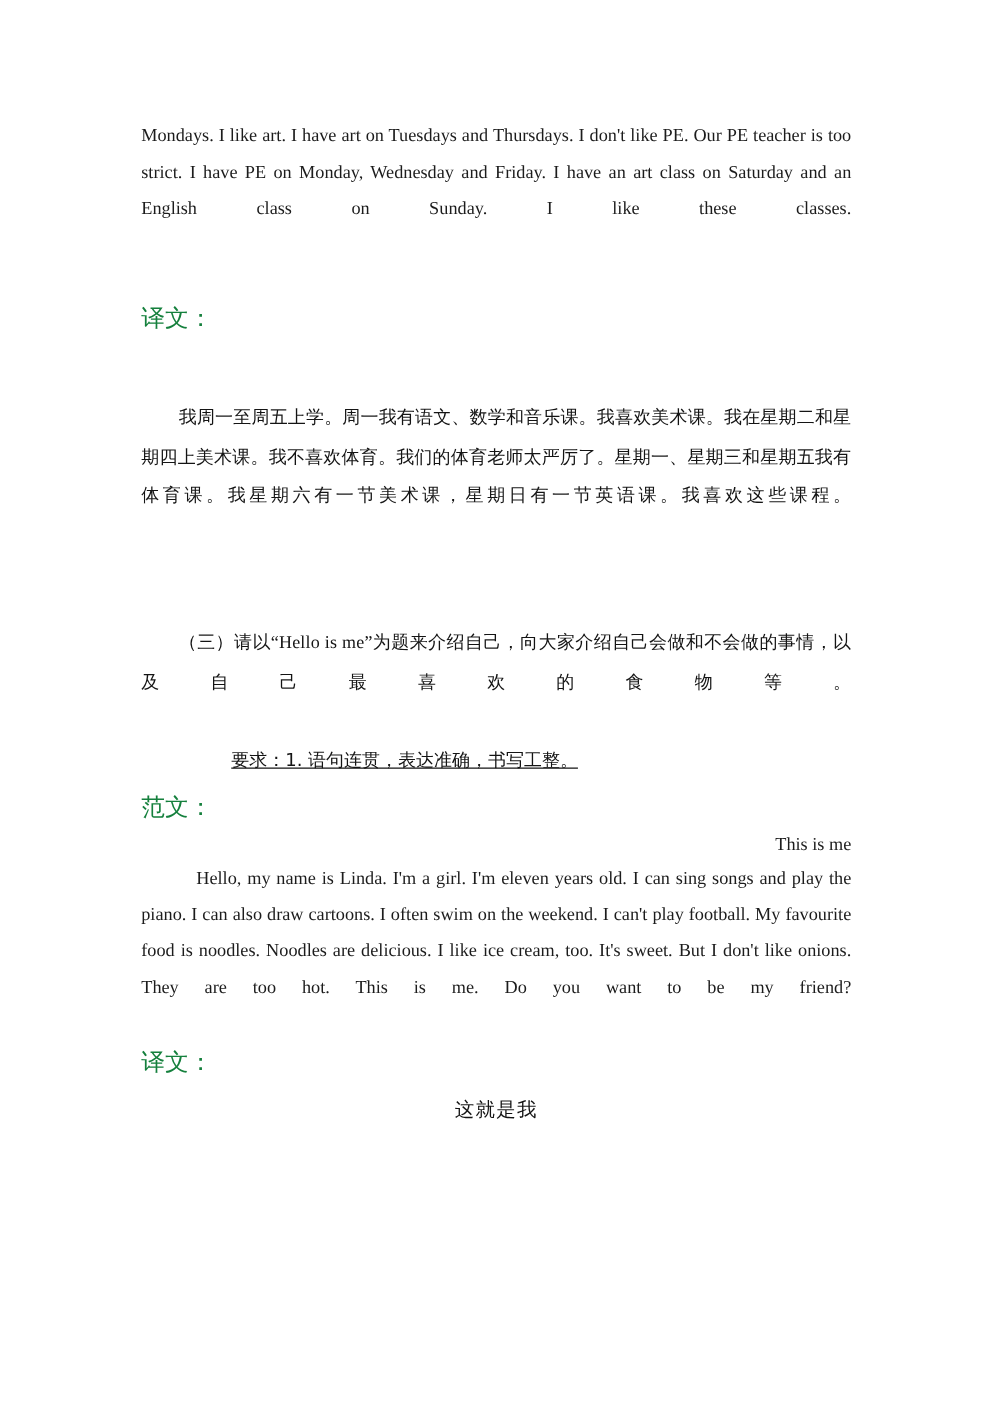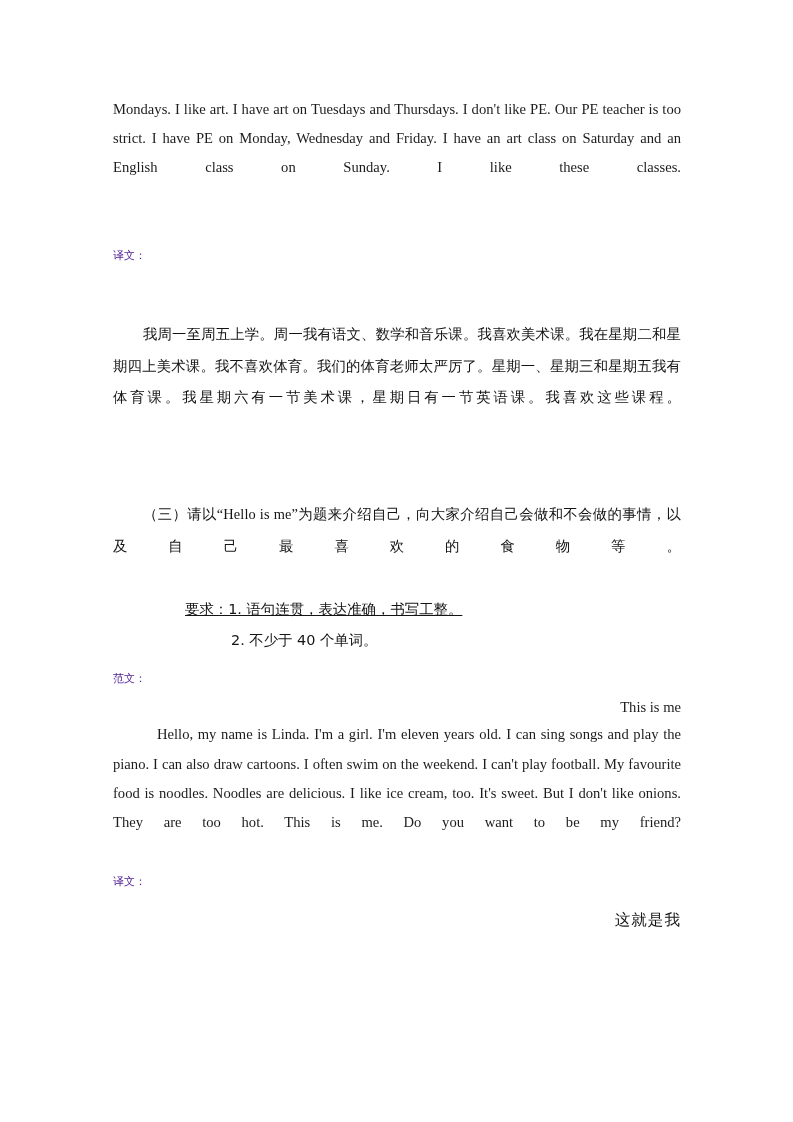--- a/index.html
+++ b/index.html
@@ -49,24 +49,24 @@
     color: #141414;
     letter-spacing: 0.15px;
   }
   .p-cn.last-line-left::after {
     content: "";
     display: inline-block;
     width: 100%;
   }
   .label-cn {
     font-family: "DejaVu Sans", "Liberation Sans", sans-serif;
-    font-size: 11px;
+    font-size: 19px;
     line-height: 31.5px;
     margin: 0;
-    color: #4c1d95;
+    color: #15803d;
   }
   .indent-2 { text-indent: 30px; margin-top: 48px; }
   .indent-3 { text-indent: 44px; }
   .spacer-md { height: 28px; }
   .spacer-xs { height: 6px; }
 
   .req-line {
     font-family: "DejaVu Sans", "Liberation Sans", sans-serif;
     font-size: 14.4px;
     line-height: 31.5px;
@@ -81,21 +81,21 @@
     font-size: 14.6px;
     line-height: 26px;
     text-align: right;
     margin: 0;
     color: #1c1c1c;
   }
   .title-cn {
     font-family: "DejaVu Sans", "Liberation Sans", sans-serif;
     font-size: 15.6px;
     line-height: 33px;
-    text-align: right;
+    text-align: center;
     margin: 0;
     color: #141414;
     letter-spacing: 1px;
   }
   .mixed-en {
     font-family: "Liberation Serif", "DejaVu Serif", serif;
   }
 </style>
 </head>
 <body>
@@ -110,21 +110,20 @@
     <p class="label-cn">译文：</p>
 
     <p class="p-cn indent-2 last-line-left">我周一至周五上学。周一我有语文、数学和音乐课。我喜欢美术课。我在星期二和星期四上美术课。我不喜欢体育。我们的体育老师太严厉了。星期一、星期三和星期五我有体育课。我星期六有一节美术课，星期日有一节英语课。我喜欢这些课程。</p>
 
     <div class="spacer-xs"></div>
 
     <p class="p-cn indent-2 last-line-left"><span>（三）请以</span><span class="mixed-en">“Hello is me”</span><span>为题来介绍自己，向大家介绍自己会做和不会做的事情，以及自己最喜欢的食物等。</span></p>
 
     <p class="req-line first">要求：1. 语句连贯，表达准确，书写工整。</p>
 
-    <p class="req-line second">2. 不少于 40 个单词。</p>
 
     <div class="spacer-xs"></div>
 
     <p class="label-cn">范文：</p>
 
     <p class="title-en">This is me</p>
 
     <p class="p-en indent-3 last-line-left">Hello, my name is Linda. I'm a girl. I'm eleven years old. I can sing songs and play the piano. I can also draw cartoons. I often swim on the weekend. I can't play football. My favourite food is noodles. Noodles are delicious. I like ice cream, too. It's sweet. But I don't like onions. They are too hot. This is me. Do you want to be my friend?</p>
 
     <p class="label-cn">译文：</p>

